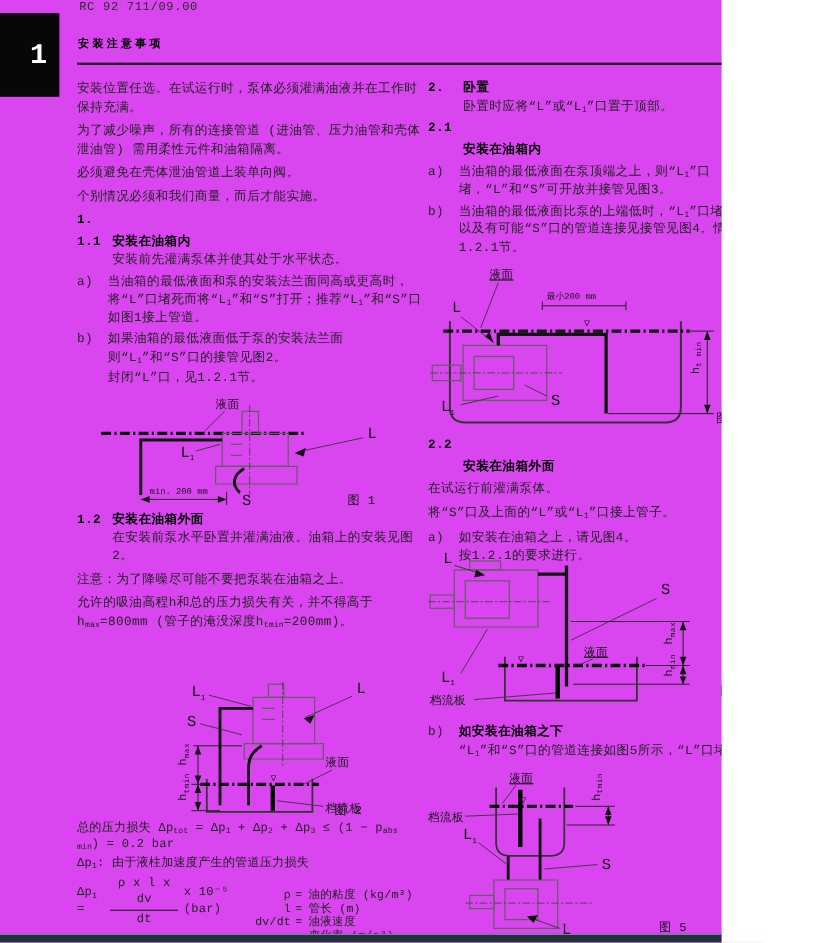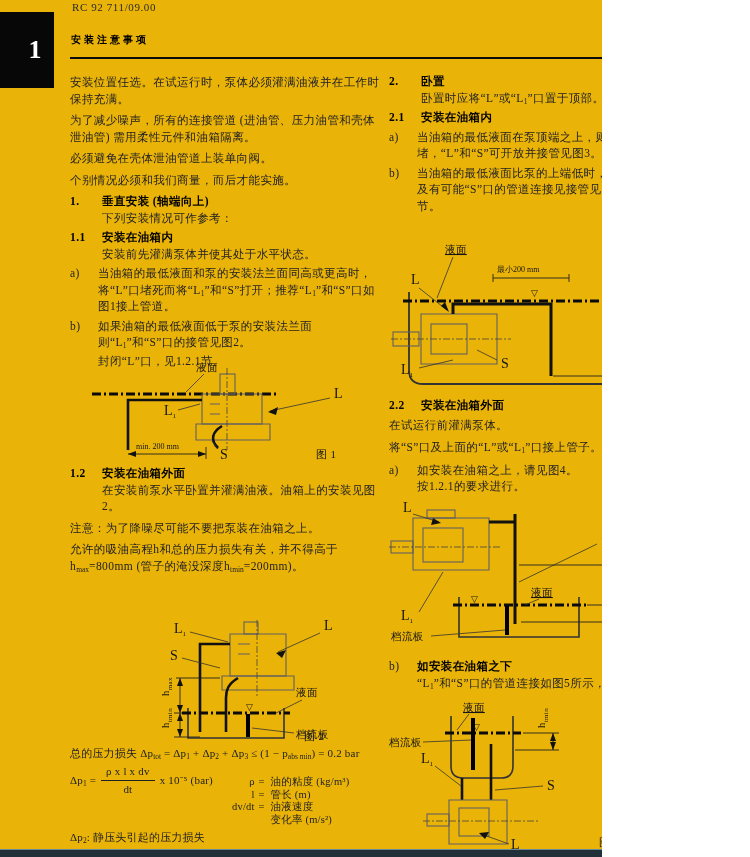--- a/index.html
+++ b/index.html
@@ -1,32 +1,32 @@
 <!DOCTYPE html>
 <html><head>
 <meta charset="utf-8">
 <style>
   html,body{margin:0;padding:0;background:#ffffff;}
-  .page{position:relative;width:602px;height:857px;background:#eab308;overflow:hidden;
-        font-family:Liberation Serif, serif;color:#222;}
+  .page{position:relative;width:656px;height:857px;background:#d946ef;overflow:hidden;
+        font-family:Liberation Mono, monospace;color:#222;}
   .doc-code{position:absolute;left:72px;top:1px;font-size:11px;letter-spacing:.6px;color:#2a2a2a;}
   .chapter-tab{position:absolute;left:0;top:12px;width:54px;height:76px;background:#070707;color:#fff;
         display:flex;align-items:center;justify-content:center;padding-left:16px;box-sizing:border-box;
         font-size:26px;font-weight:bold;}
   .page-title{position:absolute;left:71px;top:33px;font-size:10px;font-weight:bold;letter-spacing:3px;color:#000;}
   .title-rule{position:absolute;left:70px;top:57px;width:592px;height:2px;background:#0c0c0c;}
   .edge-right{position:absolute;left:744px;top:0;width:2px;height:100%;background:#cfcfcf;}
   .bottom-bar{position:absolute;left:0;bottom:0;width:100%;height:7px;background:#223039;border-top:1px solid #6b8a99;}
 
   .col{position:absolute;top:70px;font-size:11.5px;line-height:16.5px;letter-spacing:.4px;}
   .col-left{left:70px;width:314px;height:787px;}
   .col-right{left:389px;width:326px;height:787px;}
   .blk{position:absolute;left:0;width:100%;}
   p{margin:4px 0 5px;}
-  .bold{font-weight:bold;color:#000;}
+  .bold{font-weight:bold;color:#000;margin-top:20px;}
   .sec{display:flex;margin:3px 0 0;}
   .sec .n{flex:none;width:32px;font-weight:bold;color:#000;}
   .sec .t{flex:1;}
   .li{display:flex;margin:3px 0 0;}
   .li .m{flex:none;width:28px;}
   .li .t{flex:1;}
   .gap2{margin-top:2px;}
   sub{font-size:7.5px;line-height:0;vertical-align:-2px;letter-spacing:0;}
 
   
@@ -71,24 +71,20 @@
   <div class="col col-left">
 
     <div class="blk" style="top:0">
       <p>安装位置任选。在试运行时，泵体必须灌满油液并在工作时保持充满。</p>
       <p>为了减少噪声，所有的连接管道 (进油管、压力油管和壳体泄油管) 需用柔性元件和油箱隔离。</p>
       <p>必须避免在壳体泄油管道上装单向阀。</p>
       <p>个别情况必须和我们商量，而后才能实施。</p>
 
       <div class="sec">
         <span class="n">1.</span>
-        <span class="t">
-          <span class="bold">垂直安装 (轴端向上)</span><br>
-          <span>下列安装情况可作参考：</span>
-        </span>
       </div>
 
       <div class="sec">
         <span class="n">1.1</span>
         <span class="t">
           <span class="bold">安装在油箱内</span><br>
           <span>安装前先灌满泵体并使其处于水平状态。</span>
         </span>
       </div>
 
@@ -179,20 +175,21 @@
         <polygon fill="#111" points="110,93 107,101 113,101"></polygon>
         <polygon fill="#111" points="110,117 107,109 113,109"></polygon>
         <text transform="rotate(-90 99 76)" x="99" y="76"><tspan>h</tspan><tspan class="sub-t" dy="2.5">max</tspan></text>
         <text transform="rotate(-90 99 108)" x="99" y="108"><tspan>h</tspan><tspan class="sub-t" dy="2.5">tmin</tspan></text>
         <text x="234" y="120" class="cap">图 2</text>
       </svg>
     </div>
 
     <div class="blk formulas" style="top:676px">
       <div>总的压力损失 Δp<sub>tot</sub> = Δp<sub>1</sub> + Δp<sub>2</sub> + Δp<sub>3</sub> ≤ (1 − p<sub>abs min</sub>) = 0.2 bar</div>
+      <div style="margin-top:2px">Δp<sub>1</sub>: 由于液柱加速度产生的管道压力损失</div>
       <div class="f-row">
         <span class="f-left">
           <span>Δp<sub>1</sub> =</span>
           <span class="frac">
             <span class="num">ρ x l x dv</span>
             <span class="den">dt</span>
           </span>
           <span>x 10⁻⁵ (bar)</span>
         </span>
         <div class="legend legend1">

